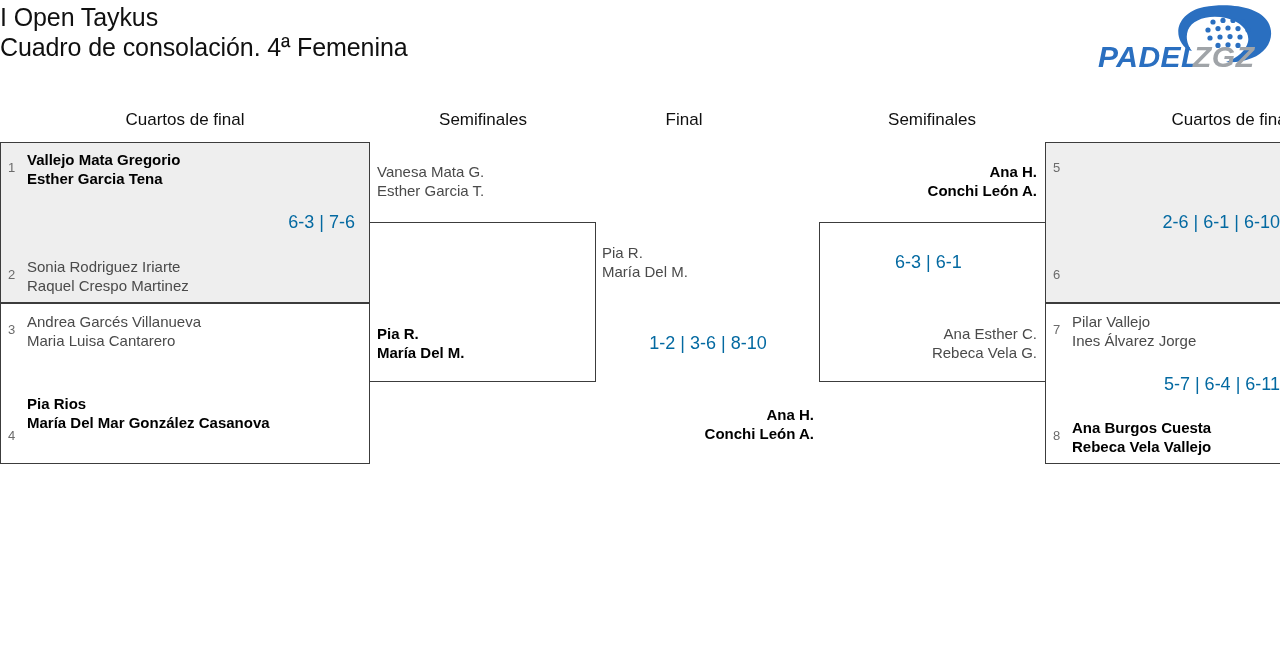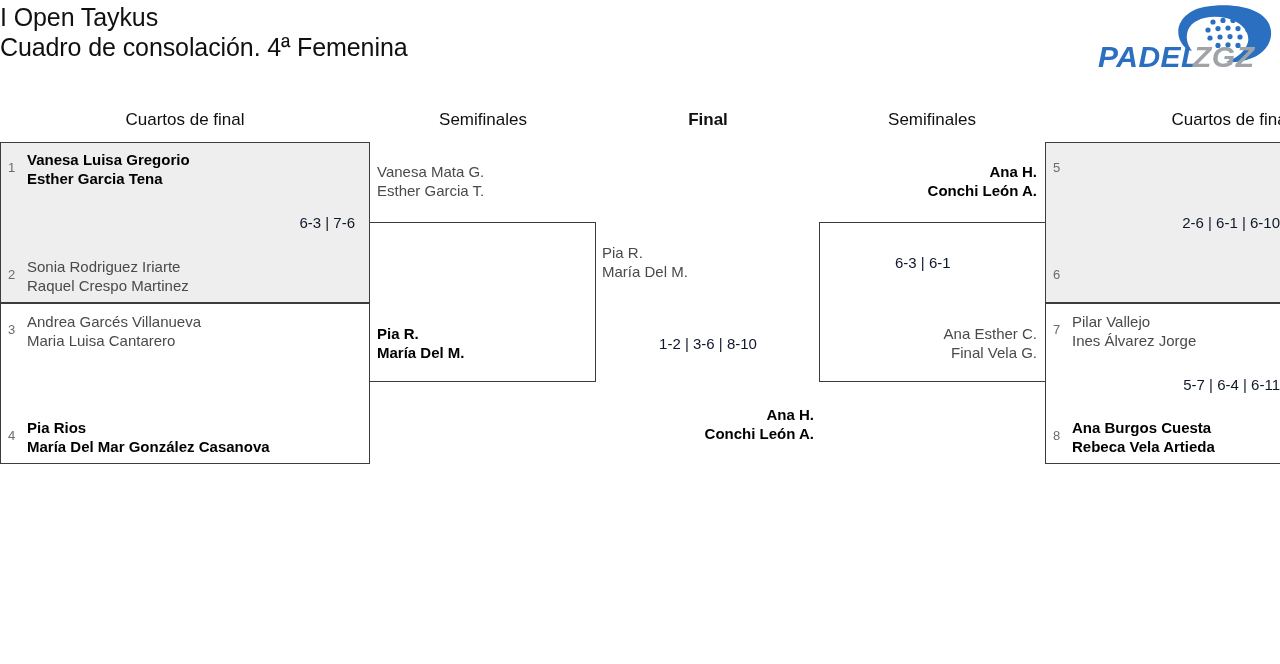--- a/index.html
+++ b/index.html
@@ -101,23 +101,23 @@
 
   .seed {
     position: absolute;
     font-size: 13px;
     line-height: 15px;
     color: #6b6b6b;
   }
 
   .score {
     position: absolute;
-    font-size: 15px;
+    font-size: 18px;
     line-height: 19px;
-    color: #0f172a;
+    color: #0369a1;
     white-space: nowrap;
   }
   .score.align-right { text-align: right; }
 </style>
 </head>
 <body>
 
 <div id="header-area">
 
   <div id="title-block">
@@ -151,49 +151,49 @@
         </g>
       </g>
       <text class="logo-word-main" x="6" y="65">PADEL</text>
       <text class="logo-word-sub" x="101" y="65">ZGZ</text>
     </svg>
   </div>
 </div>
 
 <div class="round-header" style="left:85px;  width:200px;">Cuartos de final</div>
 <div class="round-header" style="left:383px; width:200px;">Semifinales</div>
-<div class="round-header" style="left:608px; width:200px;font-weight:bold;">Final</div>
+<div class="round-header" style="left:584px; width:200px;">Final</div>
 <div class="round-header" style="left:832px; width:200px;">Semifinales</div>
 <div class="round-header" style="left:1131px;width:200px;">Cuartos de final</div>
 
 <div id="bracket">
 
   <div class="qf-box shaded" style="left:0px; top:142px; width:370px; height:161px;">
   </div>
   <div class="seed" style="left:8px; top:160px;">1</div>
   <div class="team winner" style="left:27px; top:150px;">
-    <span class="nm">Vanesa Luisa Gregorio</span>
+    <span class="nm">Vallejo Mata Gregorio</span>
     <span class="nm">Esther Garcia Tena</span>
   </div>
   <div class="score align-right" style="left:90px; top:213px; width:265px;">6-3 | 7-6</div>
   <div class="seed" style="left:8px; top:267px;">2</div>
   <div class="team" style="left:27px; top:257px;">
     <span class="nm">Sonia Rodriguez Iriarte</span>
     <span class="nm">Raquel Crespo Martinez</span>
   </div>
 
   <div class="qf-box" style="left:0px; top:303px; width:370px; height:161px;">
   </div>
   <div class="seed" style="left:8px; top:322px;">3</div>
   <div class="team" style="left:27px; top:312px;">
     <span class="nm">Andrea Garcés Villanueva</span>
     <span class="nm">Maria Luisa Cantarero</span>
   </div>
   <div class="seed" style="left:8px; top:428px;">4</div>
-  <div class="team winner" style="left:27px; top:418px;">
+  <div class="team winner" style="left:27px; top:394px;">
     <span class="nm">Pia Rios</span>
     <span class="nm">María Del Mar González Casanova</span>
   </div>
 
   <div class="conn-box conn-edge-r" style="left:370px; top:222px; width:226px; height:160px;">
   </div>
   <div class="team" style="left:377px; top:162px;">
     <span class="nm">Vanesa Mata G.</span>
     <span class="nm">Esther Garcia T.</span>
   </div>
@@ -214,36 +214,36 @@
 
   <div class="conn-box conn-edge-l" style="left:819px; top:222px; width:226px; height:160px;">
   </div>
   <div class="team winner align-right" style="left:830px; top:162px; width:207px;">
     <span class="nm">Ana H.</span>
     <span class="nm">Conchi León A.</span>
   </div>
   <div class="score" style="left:895px; top:253px; width:190px; text-align:left;">6-3 | 6-1</div>
   <div class="team align-right" style="left:830px; top:324px; width:207px;">
     <span class="nm">Ana Esther C.</span>
-    <span class="nm">Final Vela G.</span>
+    <span class="nm">Rebeca Vela G.</span>
   </div>
 
   <div class="qf-box shaded" style="left:1045px; top:142px; width:370px; height:161px;">
   </div>
   <div class="seed" style="left:1053px; top:160px;">5</div>
   <div class="score align-right" style="left:1135px; top:213px; width:145px;">2-6 | 6-1 | 6-10</div>
   <div class="seed" style="left:1053px; top:267px;">6</div>
 
   <div class="qf-box" style="left:1045px; top:303px; width:370px; height:161px;">
   </div>
   <div class="seed" style="left:1053px; top:322px;">7</div>
   <div class="team" style="left:1072px; top:312px;">
     <span class="nm">Pilar Vallejo</span>
     <span class="nm">Ines Álvarez Jorge</span>
   </div>
   <div class="score align-right" style="left:1135px; top:375px; width:145px;">5-7 | 6-4 | 6-11</div>
   <div class="seed" style="left:1053px; top:428px;">8</div>
   <div class="team winner" style="left:1072px; top:418px;">
     <span class="nm">Ana Burgos Cuesta</span>
-    <span class="nm">Rebeca Vela Artieda</span>
+    <span class="nm">Rebeca Vela Vallejo</span>
   </div>
 
 </div>
 
 </body></html>

